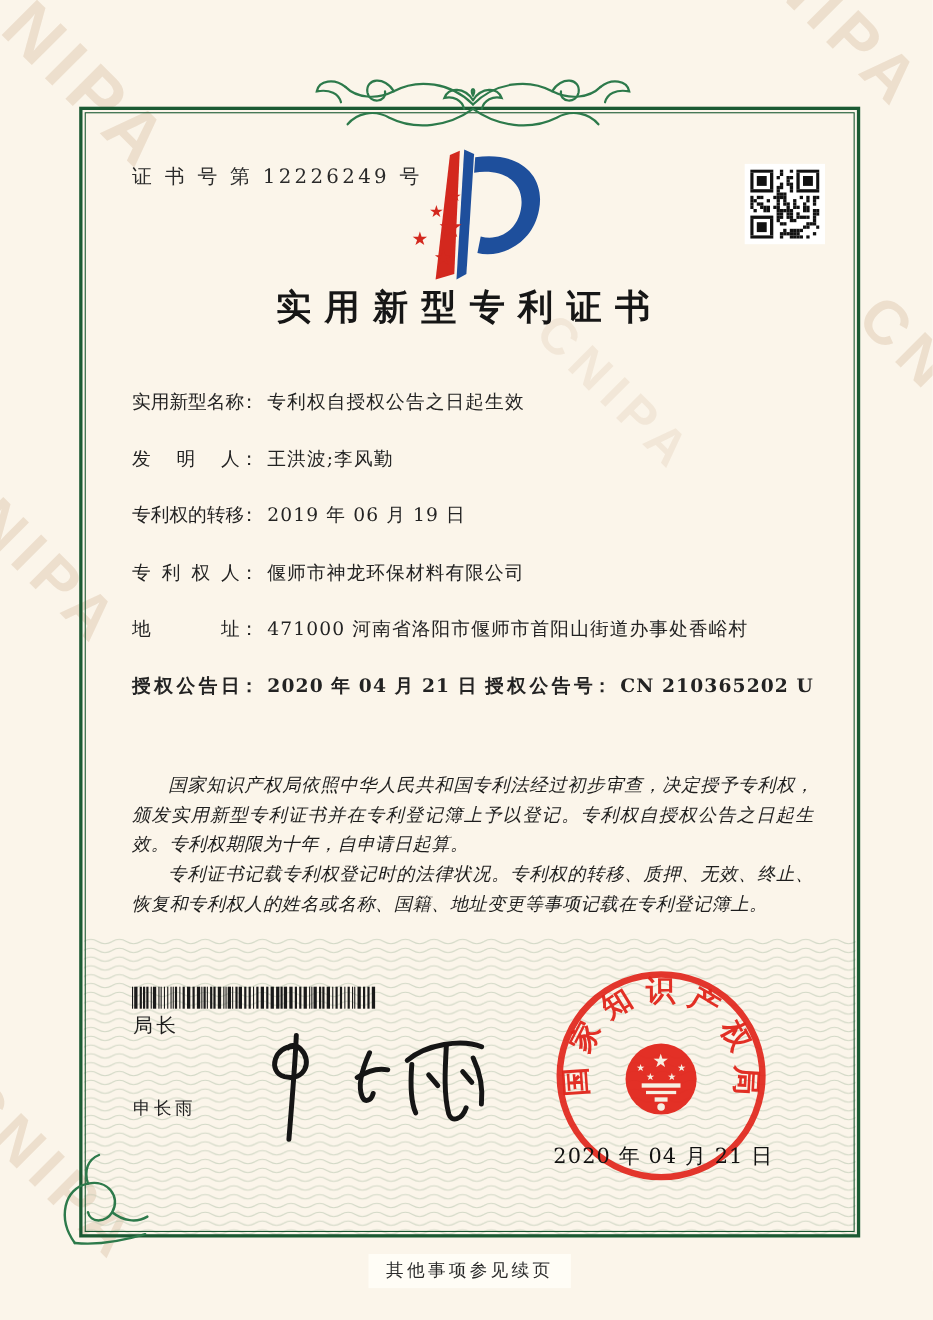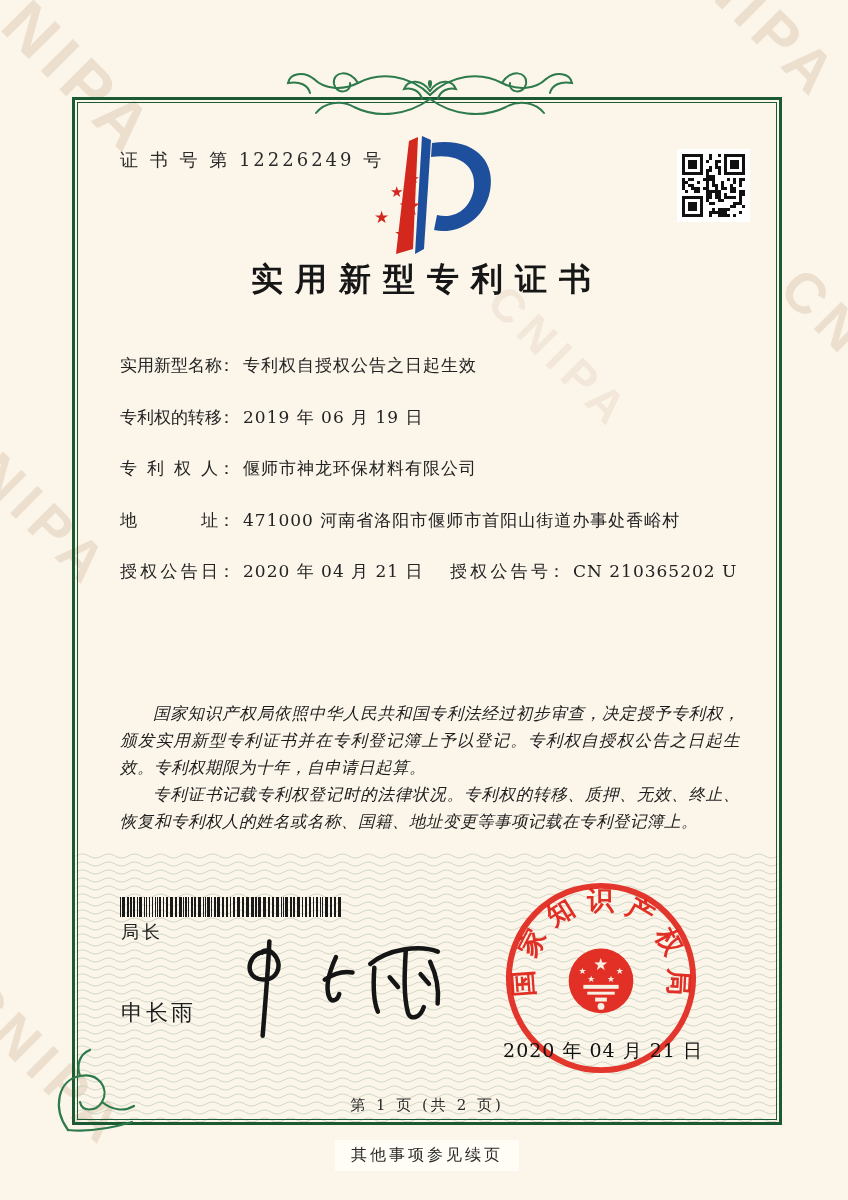--- a/index.html
+++ b/index.html
@@ -21,33 +21,33 @@
   .qr{position:absolute;left:677px;top:149px;background:#fff;padding:5px;line-height:0;}
   .title{position:absolute;left:72px;top:258px;width:710px;text-align:center;
       font-size:32px;font-weight:bold;letter-spacing:12px;color:#161616;}
   
   .fields{position:absolute;left:120px;top:354px;width:620px;}
   .row{height:21px;margin-bottom:30.5px;font-size:17px;white-space:nowrap;}
   .lbl{display:inline-block;width:98px;text-align:justify;text-align-last:justify;
       vertical-align:top;color:#232323;}
   .colon{margin-right:8px;color:#232323;}
   .val{letter-spacing:1px;color:#232323;}
-  .grant{display:flex;}
+  .grant{display:flex;font-weight:bold;}
   .grant .pair1{width:330px;}
   .lbl2{display:inline-block;width:98px;text-align:justify;text-align-last:justify;color:#232323;}
   
   .body-text{position:absolute;left:120px;top:700px;width:620px;font-size:16.5px;
       line-height:27px;text-align:justify;color:#1d1d1d;font-style:italic;letter-spacing:0.5px;}
   .body-text p{margin:0;text-indent:2em;}
   
   .barcode{position:absolute;left:120px;top:897px;height:20px;display:flex;align-items:stretch;}
   .barcode div{height:20px;}
   
   .sig-title{position:absolute;left:121px;top:920px;font-size:18px;letter-spacing:3px;color:#1f1f1f;}
-  .sig-name{position:absolute;left:121px;top:998px;font-size:22px;letter-spacing:3px;color:#1f1f1f;}
+  .sig-name{position:absolute;left:121px;top:998px;font-size:16px;letter-spacing:3px;color:#1f1f1f;}
   .sig-script{position:absolute;left:225px;top:935px;}
   
   .seal{position:absolute;left:503px;top:880px;}
   .seal-date{position:absolute;left:503px;top:1038px;width:200px;text-align:center;
       font-size:19px;letter-spacing:1px;color:#111;}
   
   .page-foot{position:absolute;left:72px;top:1096px;width:710px;text-align:center;
       font-size:15px;letter-spacing:3px;color:#2a2a2a;}
   .note-foot{position:absolute;left:72px;top:1140px;width:710px;text-align:center;}
   .note-foot span{display:inline-block;background:#fffdf6;padding:5px 16px;font-size:16px;
@@ -255,20 +255,23 @@
         <rect x="51" y="60" width="3" height="3" fill="#111"></rect>
       </svg></div>
 
   <div class="title">实用新型专利证书</div>
 
   <div class="fields">
     <div class="row">
       <span class="lbl">实用新型名称</span><span class="colon">：</span><span class="val">专利权自授权公告之日起生效</span>
     </div>
     <div class="row">
+      <span class="lbl">发明人</span><span class="colon">：</span><span class="val">王洪波;李风勤</span>
+    </div>
+    <div class="row">
       <span class="lbl">专利权的转移</span><span class="colon">：</span><span class="val">2019 年 06 月 19 日</span>
     </div>
     <div class="row">
       <span class="lbl">专利权人</span><span class="colon">：</span><span class="val">偃师市神龙环保材料有限公司</span>
     </div>
     <div class="row">
       <span class="lbl">地址</span><span class="colon">：</span><span class="val">471000 河南省洛阳市偃师市首阳山街道办事处香峪村</span>
     </div>
     <div class="row grant">
       <span class="pair1"><span class="lbl">授权公告日</span><span class="colon">：</span><span class="val">2020 年 04 月 21 日</span></span>
@@ -381,19 +384,18 @@
         <text x="115" y="96" font-size="9">★</text>
         <rect x="82" y="107" width="36" height="4"></rect>
         <rect x="86" y="114" width="28" height="3"></rect>
         <rect x="94" y="120" width="12" height="4"></rect>
         <circle cx="100" cy="129" r="3.5"></circle>
       </g>
     </g>
   </svg>
   <div class="seal-date">2020 年 04 月 21 日</div>
 
-  <div class="page-foot">第 1 页 (共 2 页)</div>
 
   <div class="note-foot">
     <span>其他事项参见续页</span>
   </div>
 
 </div>
 
 </body></html>

